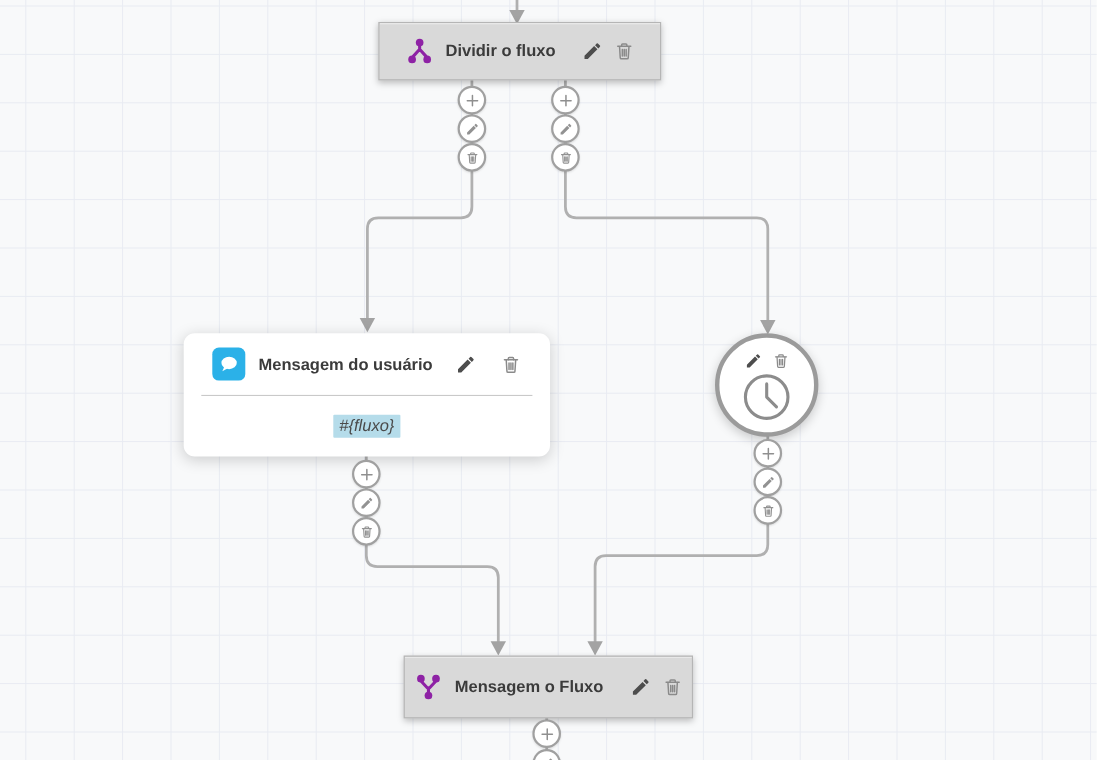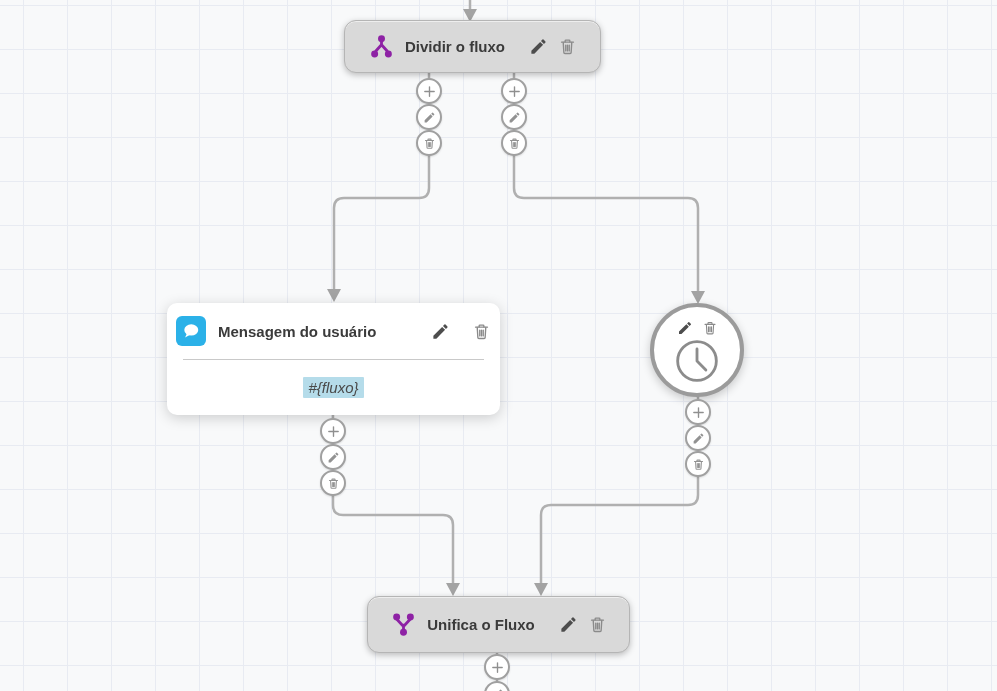--- a/index.html
+++ b/index.html
@@ -17,35 +17,35 @@
     background-size:44px 44px;
     background-position:23px 5px;
   }
   svg.wires{position:absolute;left:0;top:0;z-index:1;}
   .wire{stroke:#b0b0b0;stroke-width:2.5;fill:none;stroke-linecap:round;}
   .arrow{fill:#a3a3a3;}
 
   
   .node-gray{
     position:absolute;z-index:2;box-sizing:border-box;
-    background:#d9d9d9;border:1px solid #b5b5b5;border-radius:12px;
+    background:#d9d9d9;border:1px solid #b5b5b5;border-radius:0;
     box-shadow:inset 0 1px 0 rgba(255,255,255,.55), 0 2px 6px rgba(0,0,0,.25);
     display:flex;align-items:center;justify-content:center;gap:10px;
   }
   .node-gray .label{font-size:15px;font-weight:700;color:#3b3b3b;white-space:nowrap;}
   .node-gray .actions{display:flex;align-items:center;gap:10px;margin-left:14px;}
 
   
   .node-white{
     position:absolute;z-index:2;box-sizing:border-box;
     background:#ffffff;border-radius:10px;
     box-shadow:0 3px 14px rgba(0,0,0,.18);
   }
   .node-white .hdr{
-    display:flex;align-items:center;gap:12px;height:56px;padding:0 9px;
+    display:flex;align-items:center;gap:12px;height:56px;padding:0 26px;
   }
   .node-white .hdr .label{flex:1;font-size:15px;font-weight:700;color:#3b3b3b;white-space:nowrap;}
   .node-white .divider{border-top:1px solid #c9c9c9;margin:0 16px;}
   .node-white .body{height:54px;display:flex;align-items:center;justify-content:center;}
   .variable-chip{
     font-style:italic;font-size:15px;color:#4a4a4a;
     background:#b5dcea;padding:2px 5px;border-radius:1px;
   }
 
   .icon-badge{
@@ -268,21 +268,21 @@
 
   <div class="node-gray" style="left:367px;top:596px;width:263px;height:57px;">
     <svg width="27" height="27" viewBox="0 0 24 24">
       <g stroke="#8e22a5" stroke-width="2.5" fill="none" stroke-linecap="round">
         <path d="M6.5 7.8 L11 12.6 M17.5 7.8 L13 12.6 M12 12.6 L12 16"></path>
       </g>
       <circle cx="5.9" cy="5.3" r="3.1" fill="#8e22a5"></circle>
       <circle cx="18.1" cy="5.3" r="3.1" fill="#8e22a5"></circle>
       <circle cx="12" cy="18.9" r="3.1" fill="#8e22a5"></circle>
     </svg>
-    <span class="label">Unifica o Fluxo</span>
+    <span class="label">Mensagem o Fluxo</span>
     <span class="actions">
       <span class="act">
         <svg width="19" height="19" viewBox="0 0 24 24">
           <path fill="#4d4d4d" d="M3 17.25V21h3.75L17.81 9.94l-3.75-3.75L3 17.25zM20.71 7.04a1 1 0 0 0 0-1.41l-2.34-2.34a1 1 0 0 0-1.41 0l-1.83 1.83 3.75 3.75 1.83-1.83z"></path>
         </svg>
       </span>
       <span class="act">
         <svg width="19" height="19" viewBox="0 0 24 24">
           <g fill="none" stroke="#8a8a8a" stroke-width="1.7" stroke-linecap="round">
               <path d="M4.5 6.5h15"></path>

